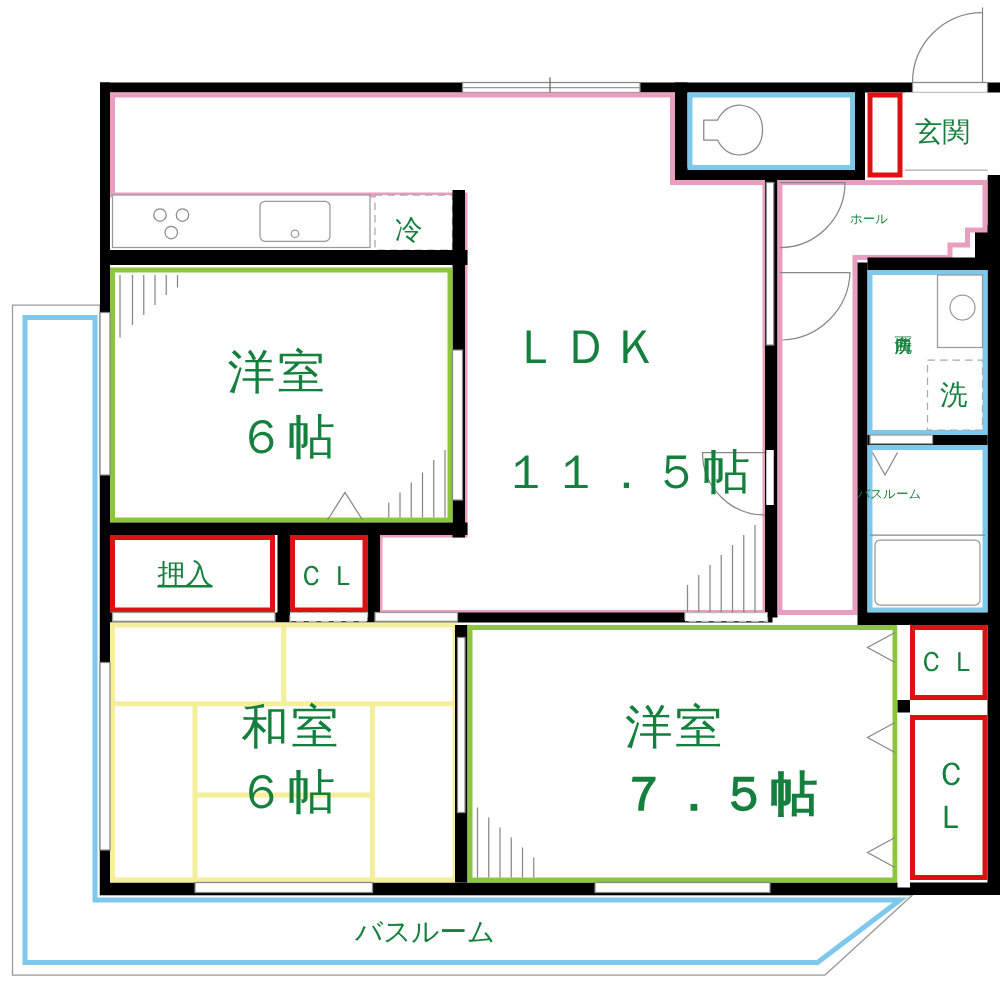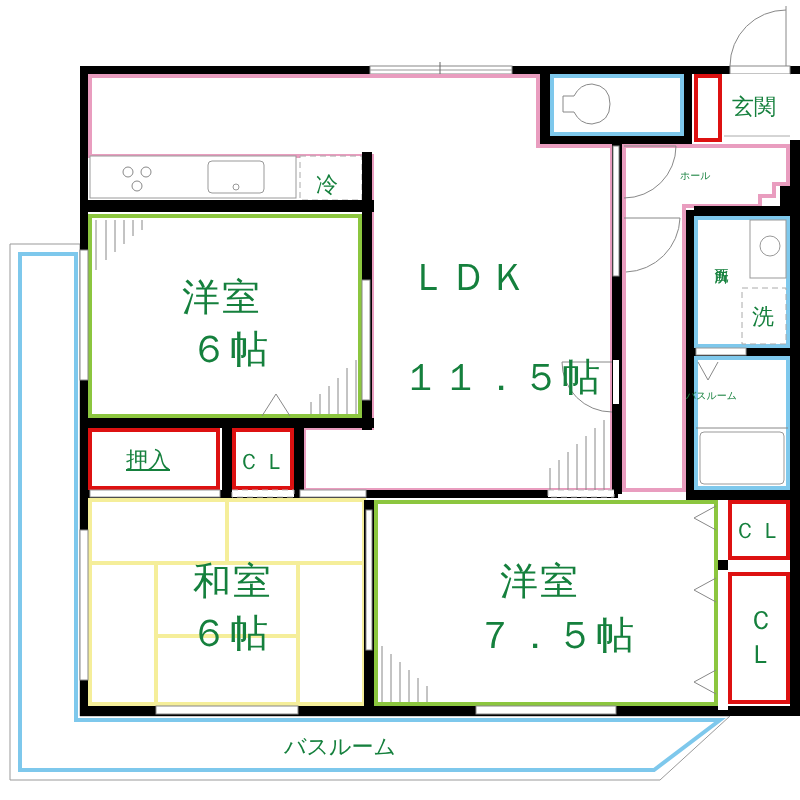--- a/index.html
+++ b/index.html
@@ -189,21 +189,21 @@
   </g>
 </svg>
 
 <div class="lbl big" style="left:410px;top:256px;">ＬＤＫ</div>
 <div class="lbl big" style="left:402px;top:321px;margin-top:35px;">１１．５帖</div>
 
 <div class="lbl big" style="left:182px;top:276px;">洋室</div>
 <div class="lbl big" style="left:190px;top:328px;">６帖</div>
 
 <div class="lbl big" style="left:500px;top:560px;">洋室</div>
-<div class="lbl big" style="left:476px;top:614px;">７．５帖</div>
+<div class="lbl big" style="left:496px;top:614px;font-weight:bold;">７．５帖</div>
 
 <div class="lbl big" style="left:182px;top:560px;margin-left:11px;">和室</div>
 <div class="lbl big" style="left:190px;top:612px;">６帖</div>
 
 <div class="lbl mid" style="left:126px;top:447px;text-decoration:underline;">押入</div>
 <div class="lbl mid" style="left:238px;top:449px;letter-spacing:4px;">ＣＬ</div>
 <div class="lbl mid" style="left:734px;top:518px;letter-spacing:4px;">ＣＬ</div>
 <div class="lbl" style="left:748px;top:606px;font-size:26px;">Ｃ</div>
 <div class="lbl" style="left:748px;top:640px;font-size:26px;">Ｌ</div>
 

